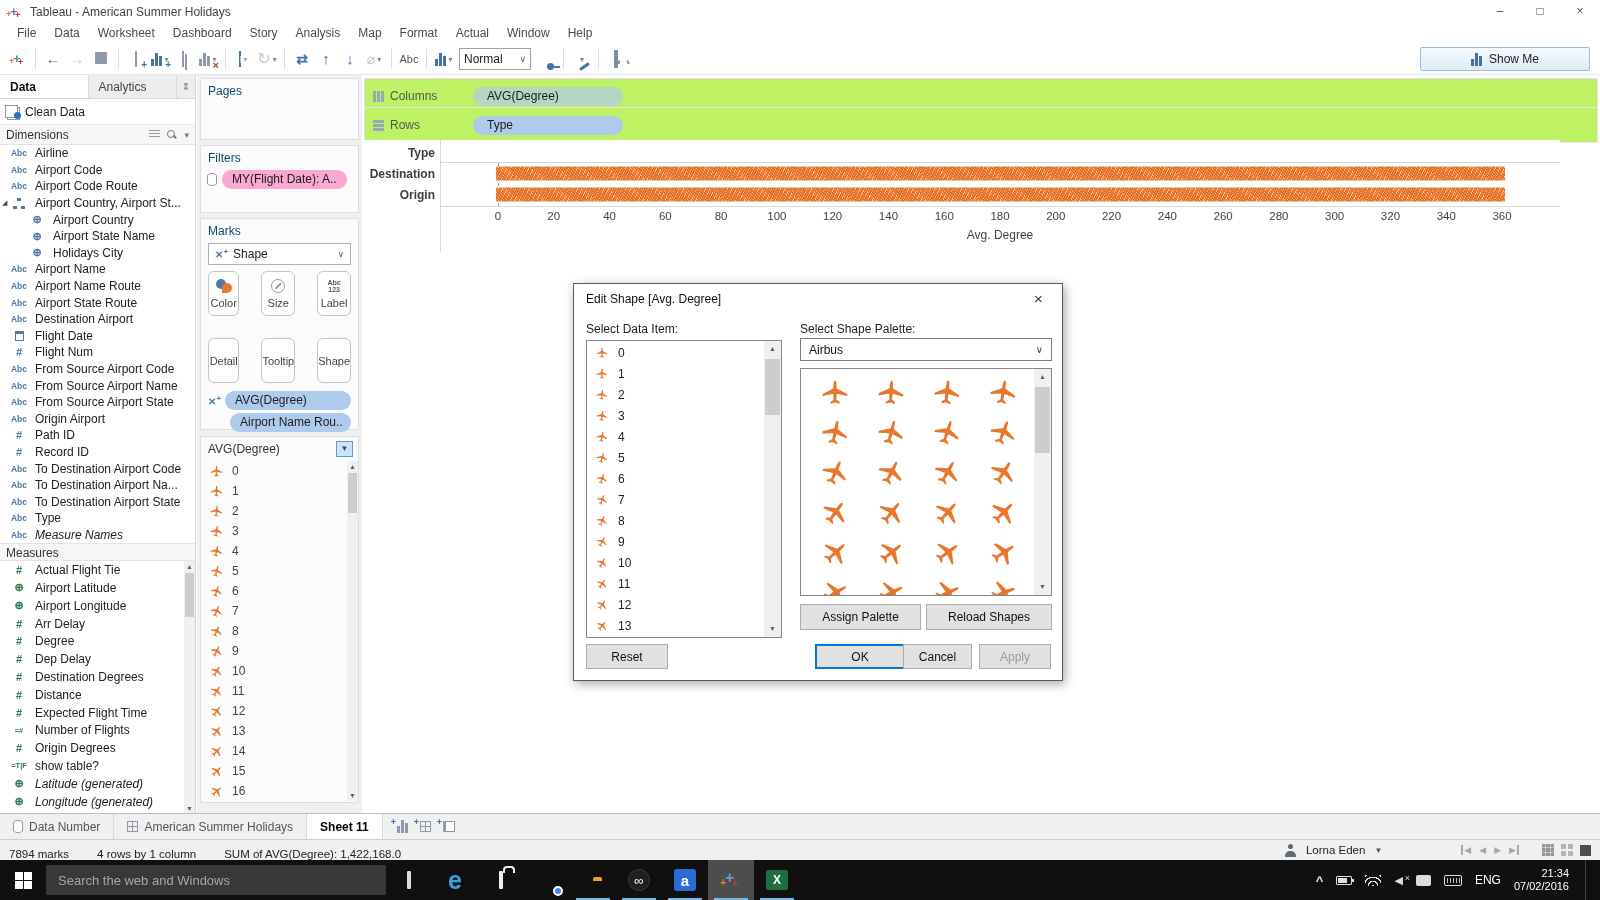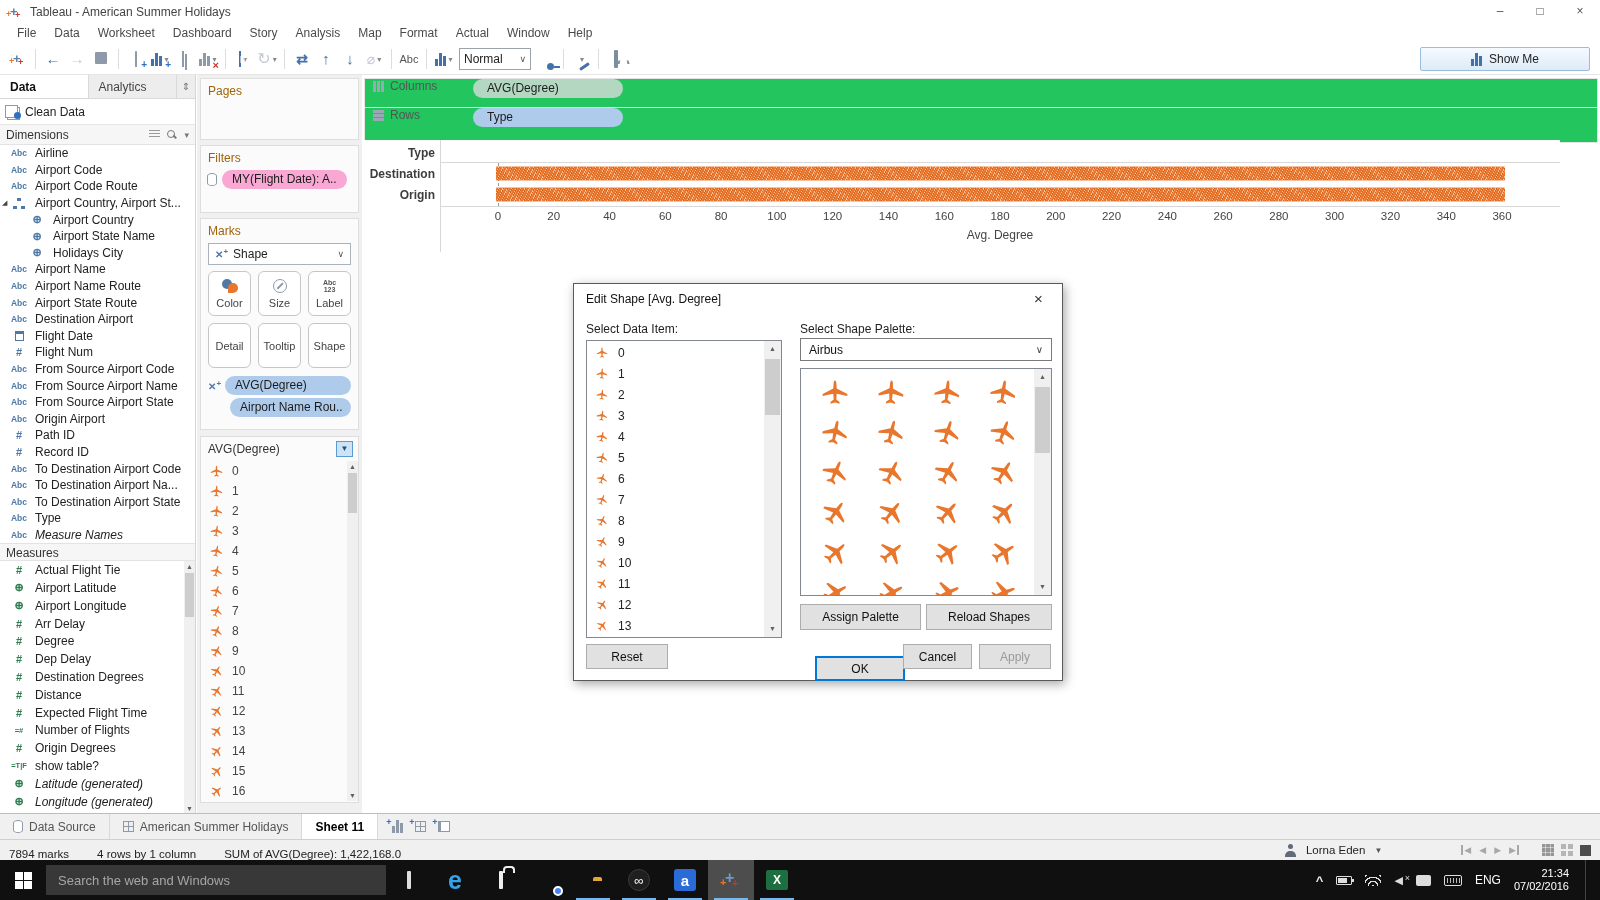--- a/index.html
+++ b/index.html
@@ -93,31 +93,31 @@
   .mzone { position:relative; }
 
   
   .sb { position:absolute; right:0; width:11px; background:#f0f0f0; }
   .sb .ar { height:11px; text-align:center; font-size:7px; line-height:11px; color:#606060; }
   .sb .thumb { position:absolute; left:1px; right:1px; background:#cdcdcd; }
 
   
   .midcol { position:absolute; left:197px; top:0; width:165px; height:100%; background:#f0f0f0; }
   .card { position:absolute; left:3px; right:3px; background:#fbfbfb; border:1px solid #dedede; }
-  .card h4 { font-weight:normal; color:#a16207; padding:5px 7px 3px; font-size:12px; }
+  .card h4 { font-weight:normal; color:#0c4a6e; padding:5px 7px 3px; font-size:12px; }
   .pill { border-radius:10px; line-height:19px; height:19px; padding:0 10px; color:#1c1c1c; white-space:nowrap; overflow:hidden; }
   .pill.gray { background:#f9a8d4; }
   .pill.blue { background:#aecbeb; }
   .pill.green { background:#b3d7c1; }
   .filt-row { display:flex; align-items:center; gap:5px; padding:2px 6px; }
   .marks-select { display:flex; align-items:center; height:22px; margin:2px 7px 6px; border:1px solid #aab2bb; background:#fff; padding:0 6px; }
   .marks-select .sv { flex:1; margin-left:5px; color:#222; }
   .xshape { font-size:10px; font-weight:bold; color:#4e79a7; }
   .xshape sup { color:#4e79a7; font-size:8px; }
-  .marks-grid { display:grid; grid-template-columns:repeat(3,1fr); gap:7px; margin:0 7px 8px; }
+  .marks-grid { display:grid; grid-template-columns:repeat(3,1fr); gap:22px; margin:0 7px 8px; }
   .mbtn { height:45px; border:1px solid #c6c6c6; border-radius:6px; background:#fff; display:flex; flex-direction:column; align-items:center; justify-content:center; gap:3px; color:#444; font-size:11px; }
   .mbtn .mic { height:16px; display:flex; align-items:center; }
   .ic-color { position:relative; width:16px; height:14px; }
   .ic-color:before { content:""; position:absolute; left:0; top:0; width:10px; height:10px; background:#4e79a7; border-radius:50%; }
   .ic-color:after { content:""; position:absolute; left:6px; top:4px; width:10px; height:10px; background:#e8762d; border-radius:50% 50% 50% 0; }
   .ic-size { position:relative; width:14px; height:14px; border:1.5px solid #8e9aa9; border-radius:50%; }
   .ic-size:after { content:""; position:absolute; left:2px; top:5px; width:8px; height:1.5px; background:#8e9aa9; transform:rotate(-45deg); }
   .ic-label { font-size:7px; font-weight:bold; color:#555; line-height:7px; text-align:center; }
   .mpill-row { display:flex; align-items:center; gap:4px; margin:3px 7px; }
   .mpill-row .pill { flex:1; }
@@ -127,21 +127,21 @@
   .leg-head { display:flex; align-items:center; padding:4px 5px 2px 7px; }
   .leg-head .t { flex:1; color:#333; }
   .leg-btn { width:17px; height:16px; background:#cfe3f7; border:1px solid #5b9bd5; color:#1f4e79; font-size:8px; text-align:center; line-height:14px; }
   .leg-list { position:absolute; left:0; right:12px; top:24px; bottom:0; overflow:hidden; }
   .leg-item { display:flex; align-items:center; height:20px; padding-left:9px; color:#444; }
   .leg-item .lab { margin-left:9px; }
   svg.plane { width:13px; height:13px; fill:#e8762d; flex:none; }
 
   
   .sheetarea { position:absolute; left:362px; right:0; top:0; bottom:0; background:#fff; }
-  .shelf { position:absolute; left:2px; right:2px; height:36px; background:#22c55e; border:1px solid #e4e4e4; display:flex; align-items:flex-start; }
+  .shelf { position:absolute; left:2px; right:2px; height:36px; background:#bef264; border:1px solid #e4e4e4; display:flex; align-items:center; }
   .shelf .sh-label { display:flex; align-items:center; gap:6px; width:96px; padding-left:8px; color:#555; }
   .shelf .pills { display:flex; gap:4px; margin-left:12px; }
   .shelf .pill { width:150px; text-align:left; padding-left:14px; }
   .ic-cols { display:flex; gap:1px; } .ic-cols i { width:3px; height:11px; background:#9aa7b5; }
   .ic-rows { display:flex; flex-direction:column; gap:1px; } .ic-rows i { width:11px; height:3px; background:#9aa7b5; }
 
   .viz { position:absolute; left:0; top:65px; width:1198px; height:112px; background:#fff; }
   .viz .gutter { position:absolute; left:0; top:0; width:78px; height:100%; }
   .viz .rowlab { position:absolute; right:5px; text-align:right; font-weight:bold; color:#3d3d3d; }
   .viz .plot { position:absolute; left:78px; right:0; top:0; height:100%; border-left:1px solid #d8d8d8; }
@@ -1056,29 +1056,29 @@
       <div class="sb" style="top:0;bottom:0;width:17px">
         <div class="ar" style="height:16px;line-height:16px">▲</div>
         <div class="thumb" style="top:18px;height:66px"></div>
         <div class="ar" style="position:absolute;bottom:0;left:0;right:0;height:16px;line-height:16px">▼</div>
       </div>
     </div>
 
     <div class="win-btn" style="top:320px;left:226px;width:121px;height:26px">Assign Palette</div>
     <div class="win-btn" style="top:320px;left:352px;width:126px;height:26px">Reload Shapes</div>
     <div class="win-btn" style="top:360px;left:12px;width:82px;height:25px">Reset</div>
-    <div class="win-btn def" style="top:372px;left:241px;width:90px;height:25px">OK</div>
+    <div class="win-btn def" style="top:360px;left:241px;width:90px;height:25px">OK</div>
     <div class="win-btn" style="top:360px;left:329px;width:69px;height:25px">Cancel</div>
     <div class="win-btn dis" style="top:360px;left:405px;width:72px;height:25px">Apply</div>
   </div>
 
   <div class="tabstrip" id="tabstrip">
       <div class="stab">
         <span class="ico-dscyl"></span>
-        <span>Data Source</span>
+        <span>Data Number</span>
       </div>
       <div class="stab">
         <span class="ico-dash"></span>
         <span>American Summer Holidays</span>
       </div>
       <div class="stab active">
         <span>Sheet 11</span>
       </div>
       <div class="newbtns">
         <span class="nb">

